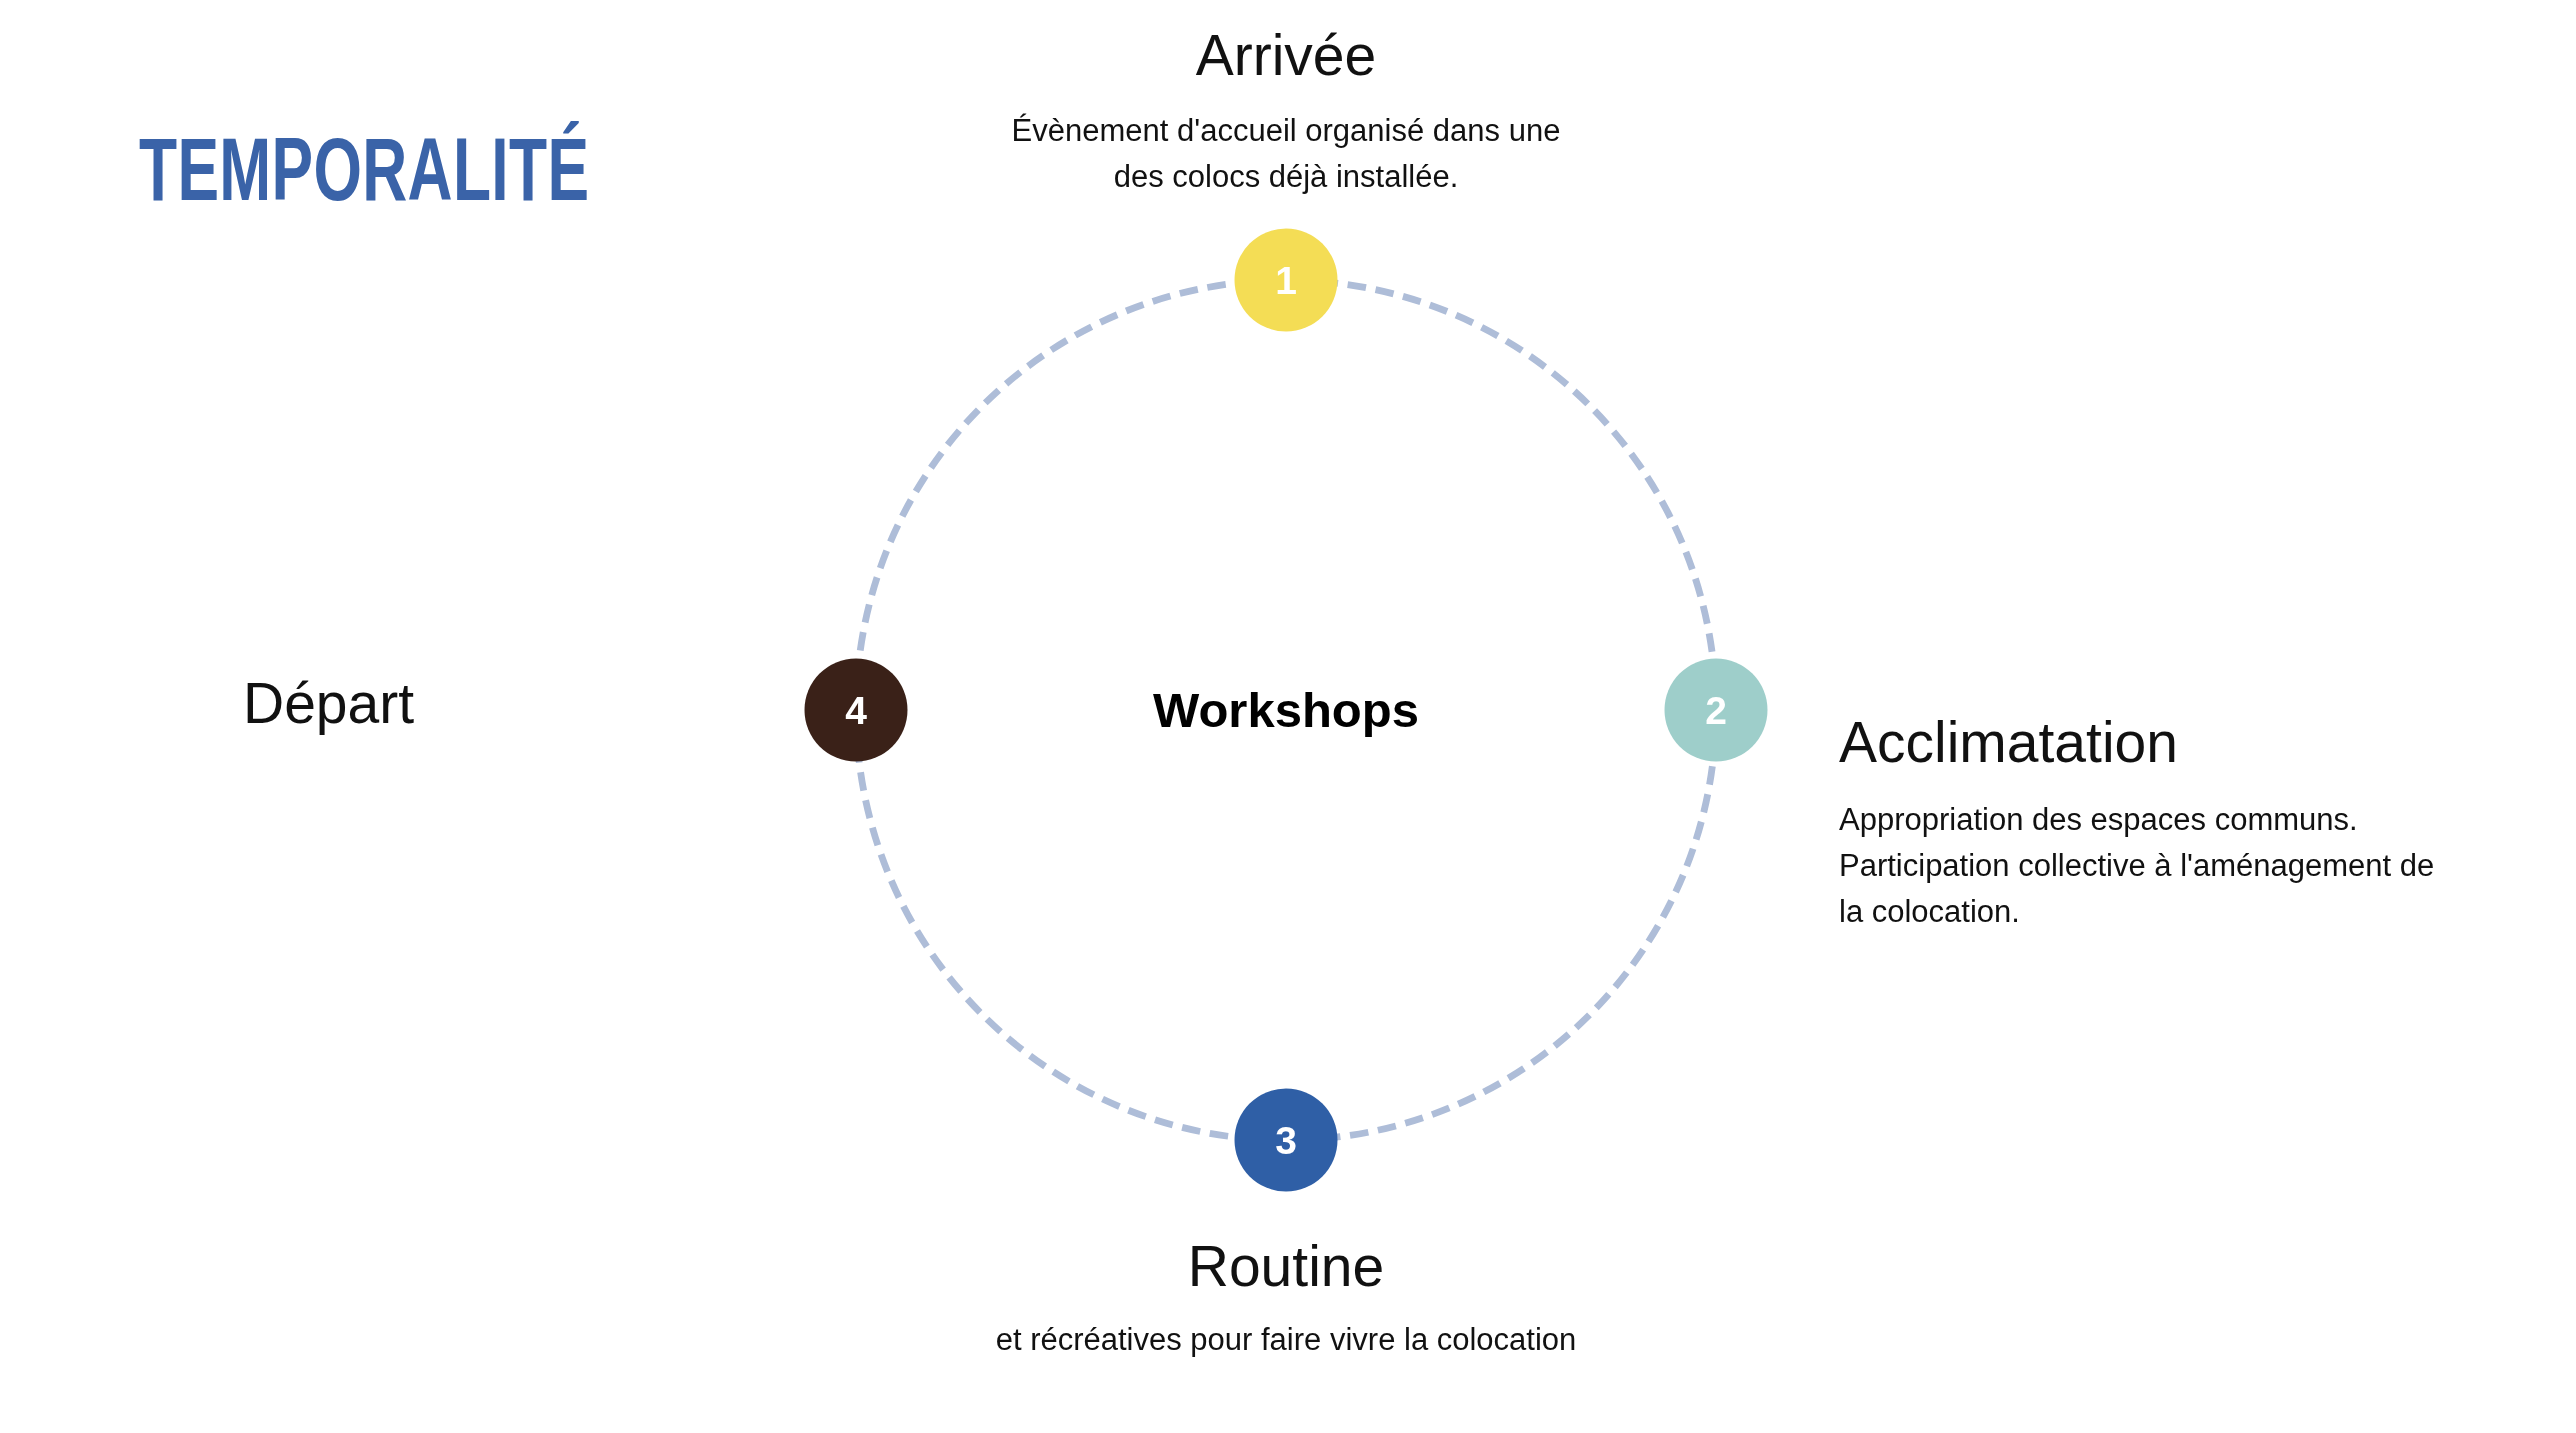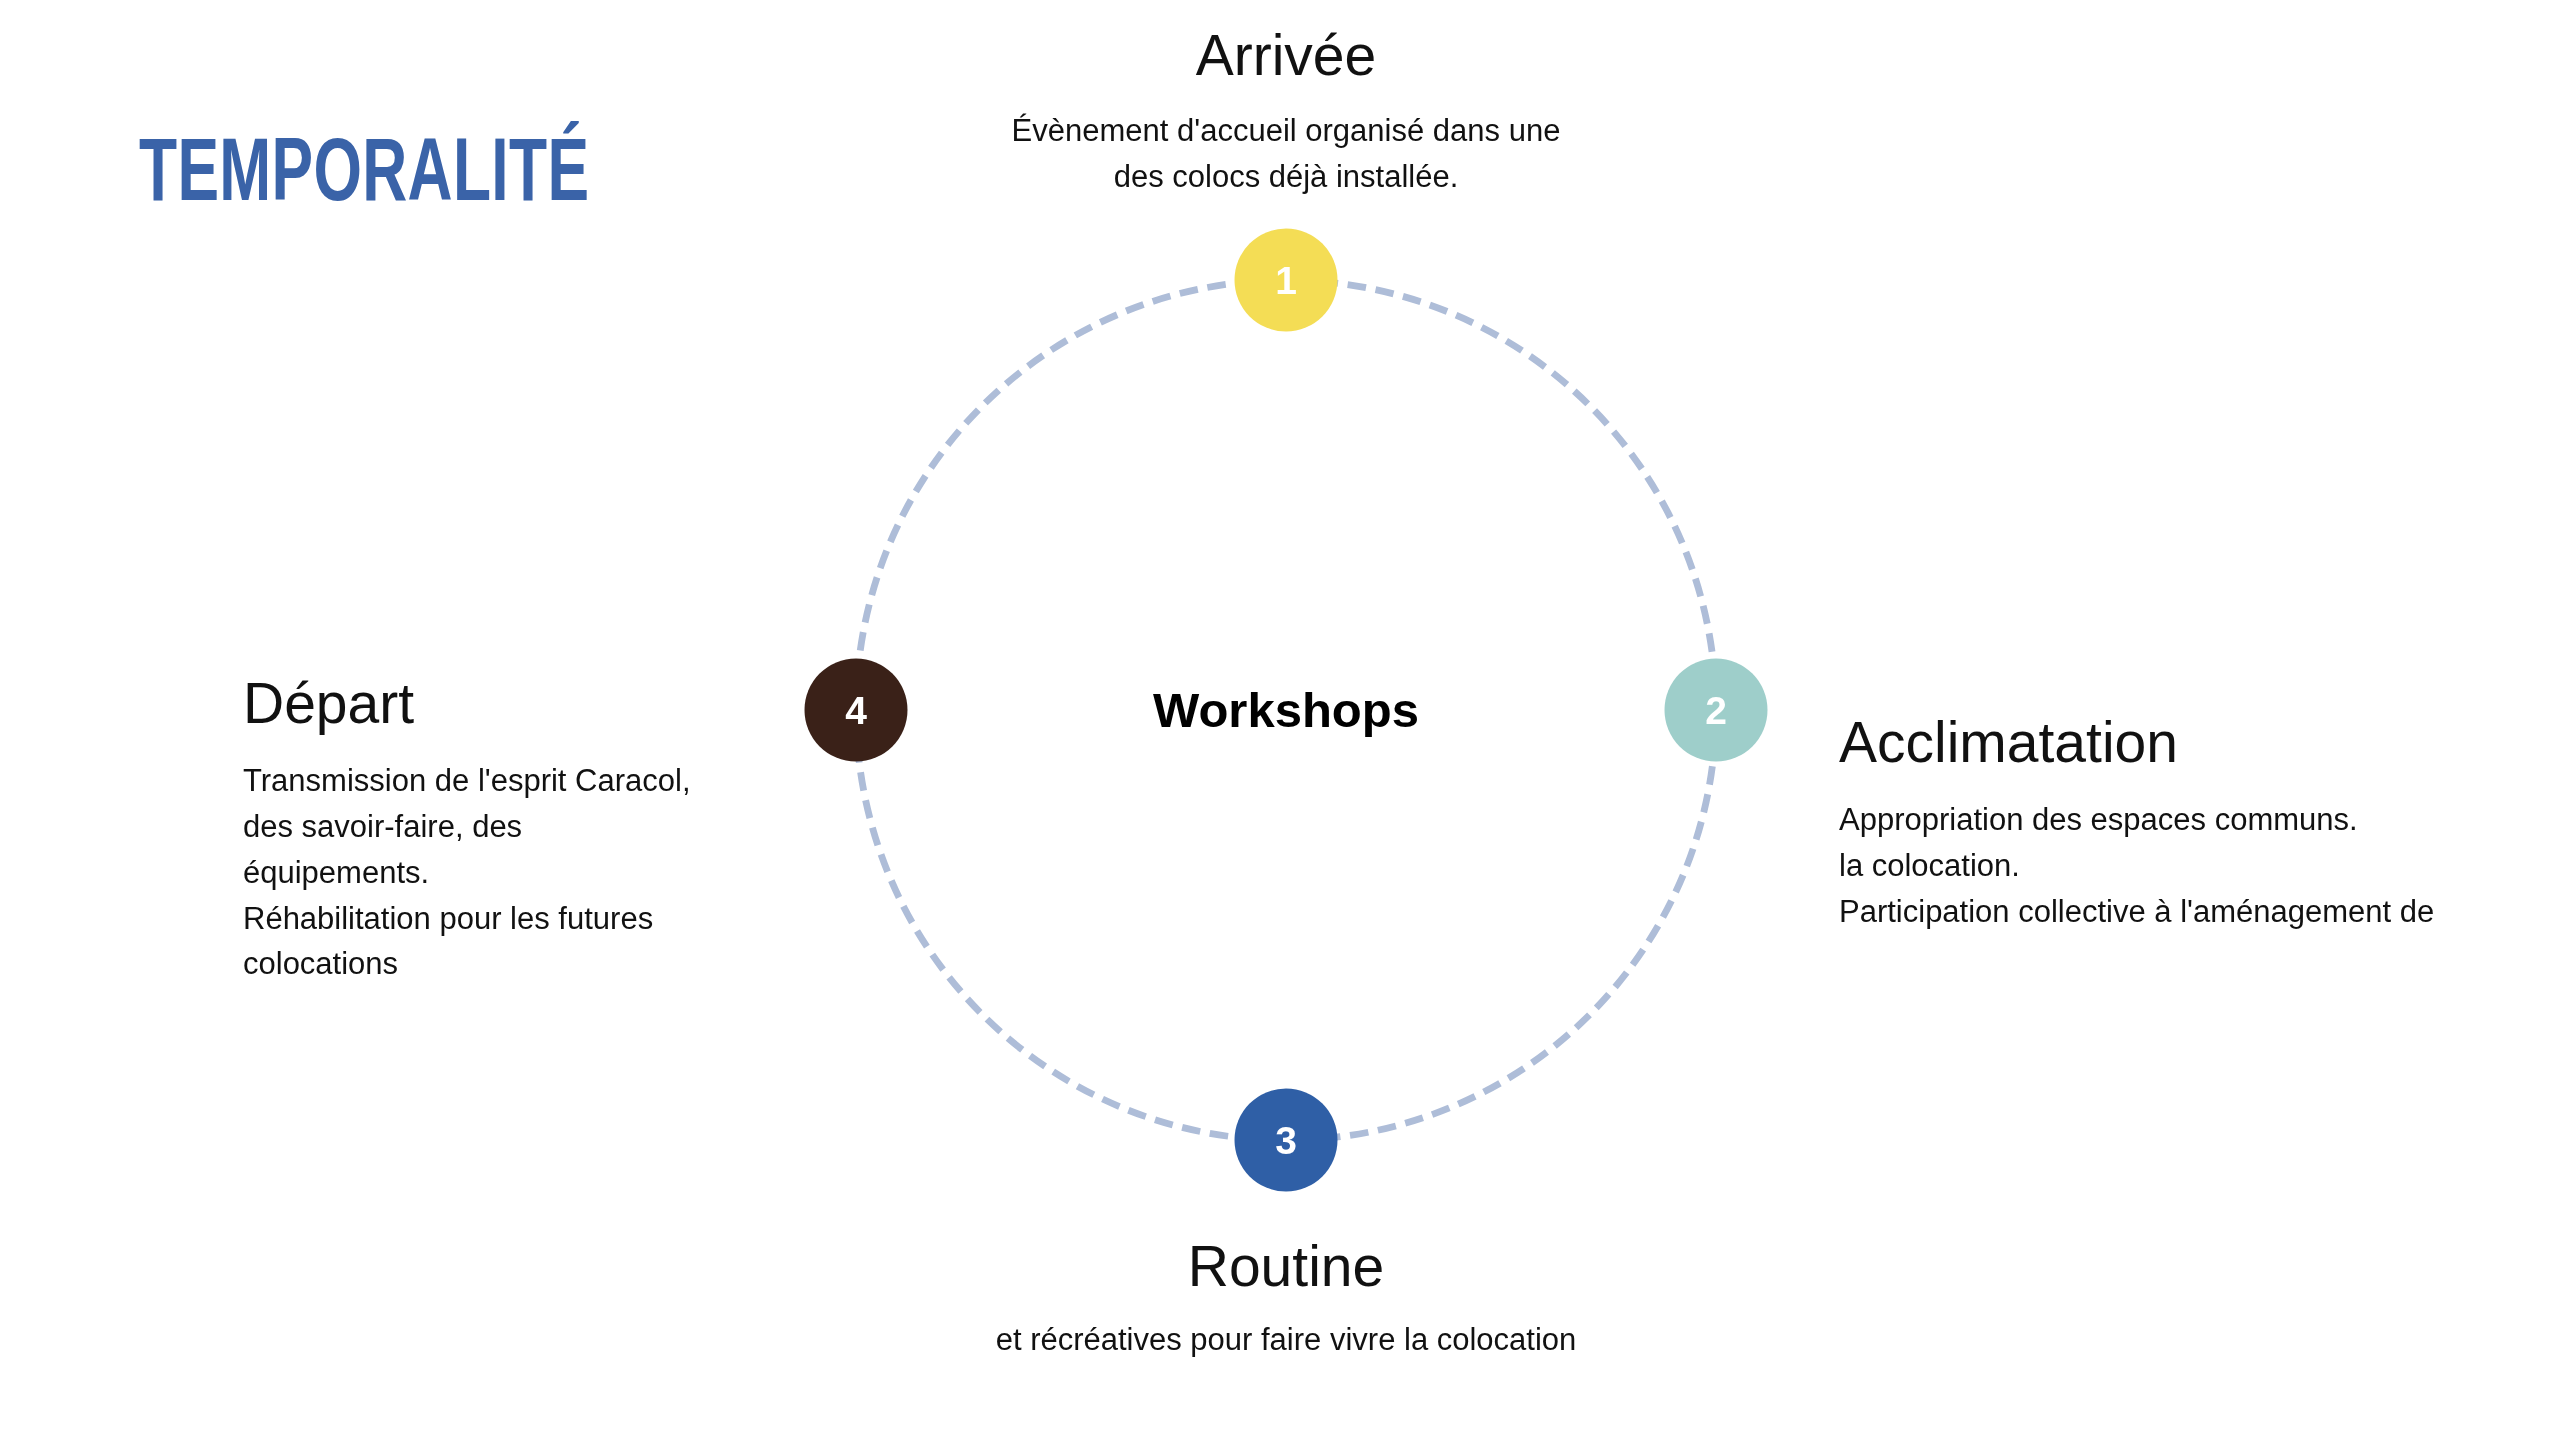--- a/index.html
+++ b/index.html
@@ -185,38 +185,31 @@
       <div class="stage-desc">
           <div>Évènement d'accueil organisé dans une</div>
           <div>des colocs déjà installée.</div>
         </div>
     </div>
 
     <div class="stage-block block-right">
       <h2 class="stage-title">Acclimatation</h2>
       <div class="stage-desc">
           <div>Appropriation des espaces communs.</div>
+          <div>Participation collective à l'aménagement de</div>
           <div>la colocation.</div>
-          <div>Participation collective à l'aménagement de</div>
         </div>
     </div>
 
     <div class="stage-block block-bottom">
       <h2 class="stage-title">Routine</h2>
       <div class="stage-desc">
           <div>et récréatives pour faire vivre la colocation</div>
         </div>
     </div>
 
     <div class="stage-block block-left">
       <h2 class="stage-title">Départ</h2>
-      <div class="stage-desc">
-          <div>Transmission  de l'esprit Caracol,</div>
-          <div>des savoir-faire, des</div>
-          <div>équipements.</div>
-          <div>Réhabilitation  pour les futures</div>
-          <div>colocations</div>
-        </div>
     </div>
 
   </div>
 </div>
 
 
 </body></html>

